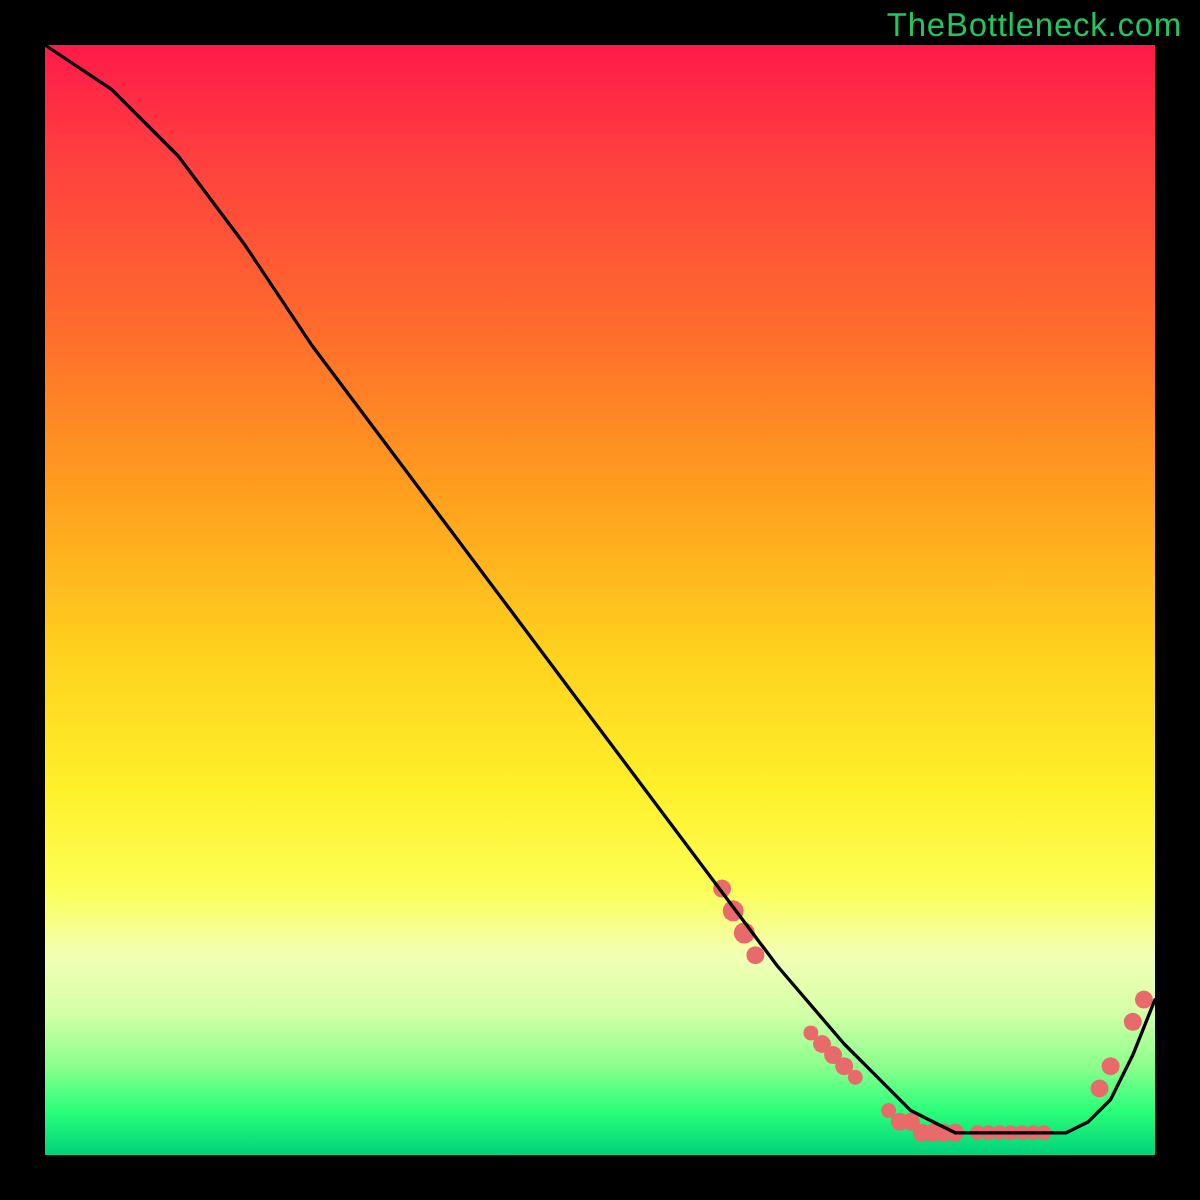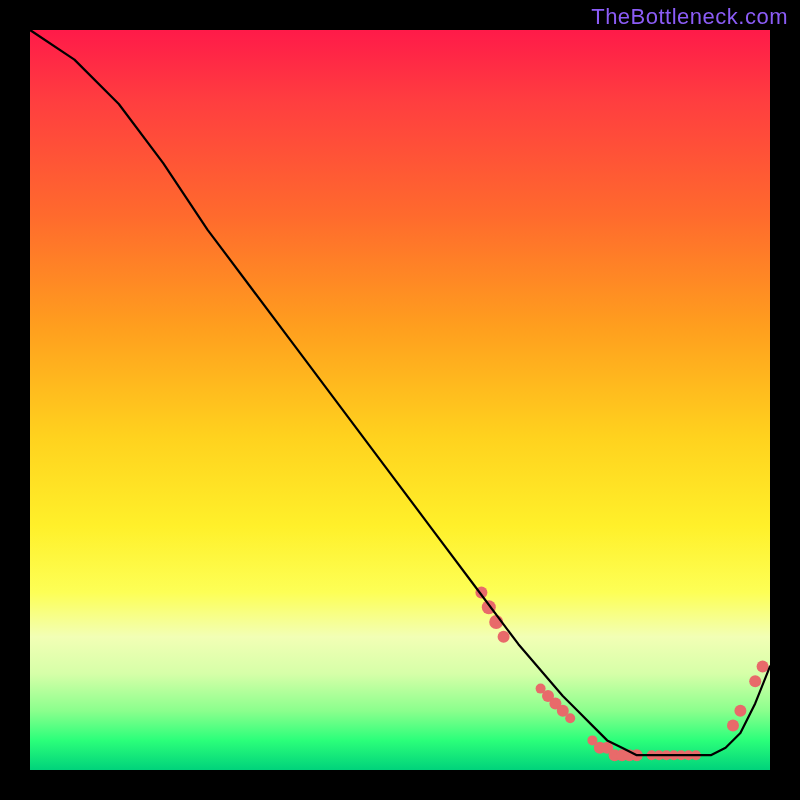--- a/index.html
+++ b/index.html
@@ -14,21 +14,21 @@
   .stage {
     position: relative;
     width: 800px;
     height: 800px;
     background: #000;
   }
   .watermark {
     position: absolute;
     top: 4px;
     right: 12px;
-    color: #8b5cf6;
+    color: #22c55e;
     font-size: 22px;
     letter-spacing: 0.5px;
     font-weight: 400;
     user-select: none;
   }
   .plot {
     position: absolute;
     left: 30px;
     top: 30px;
     width: 740px;

